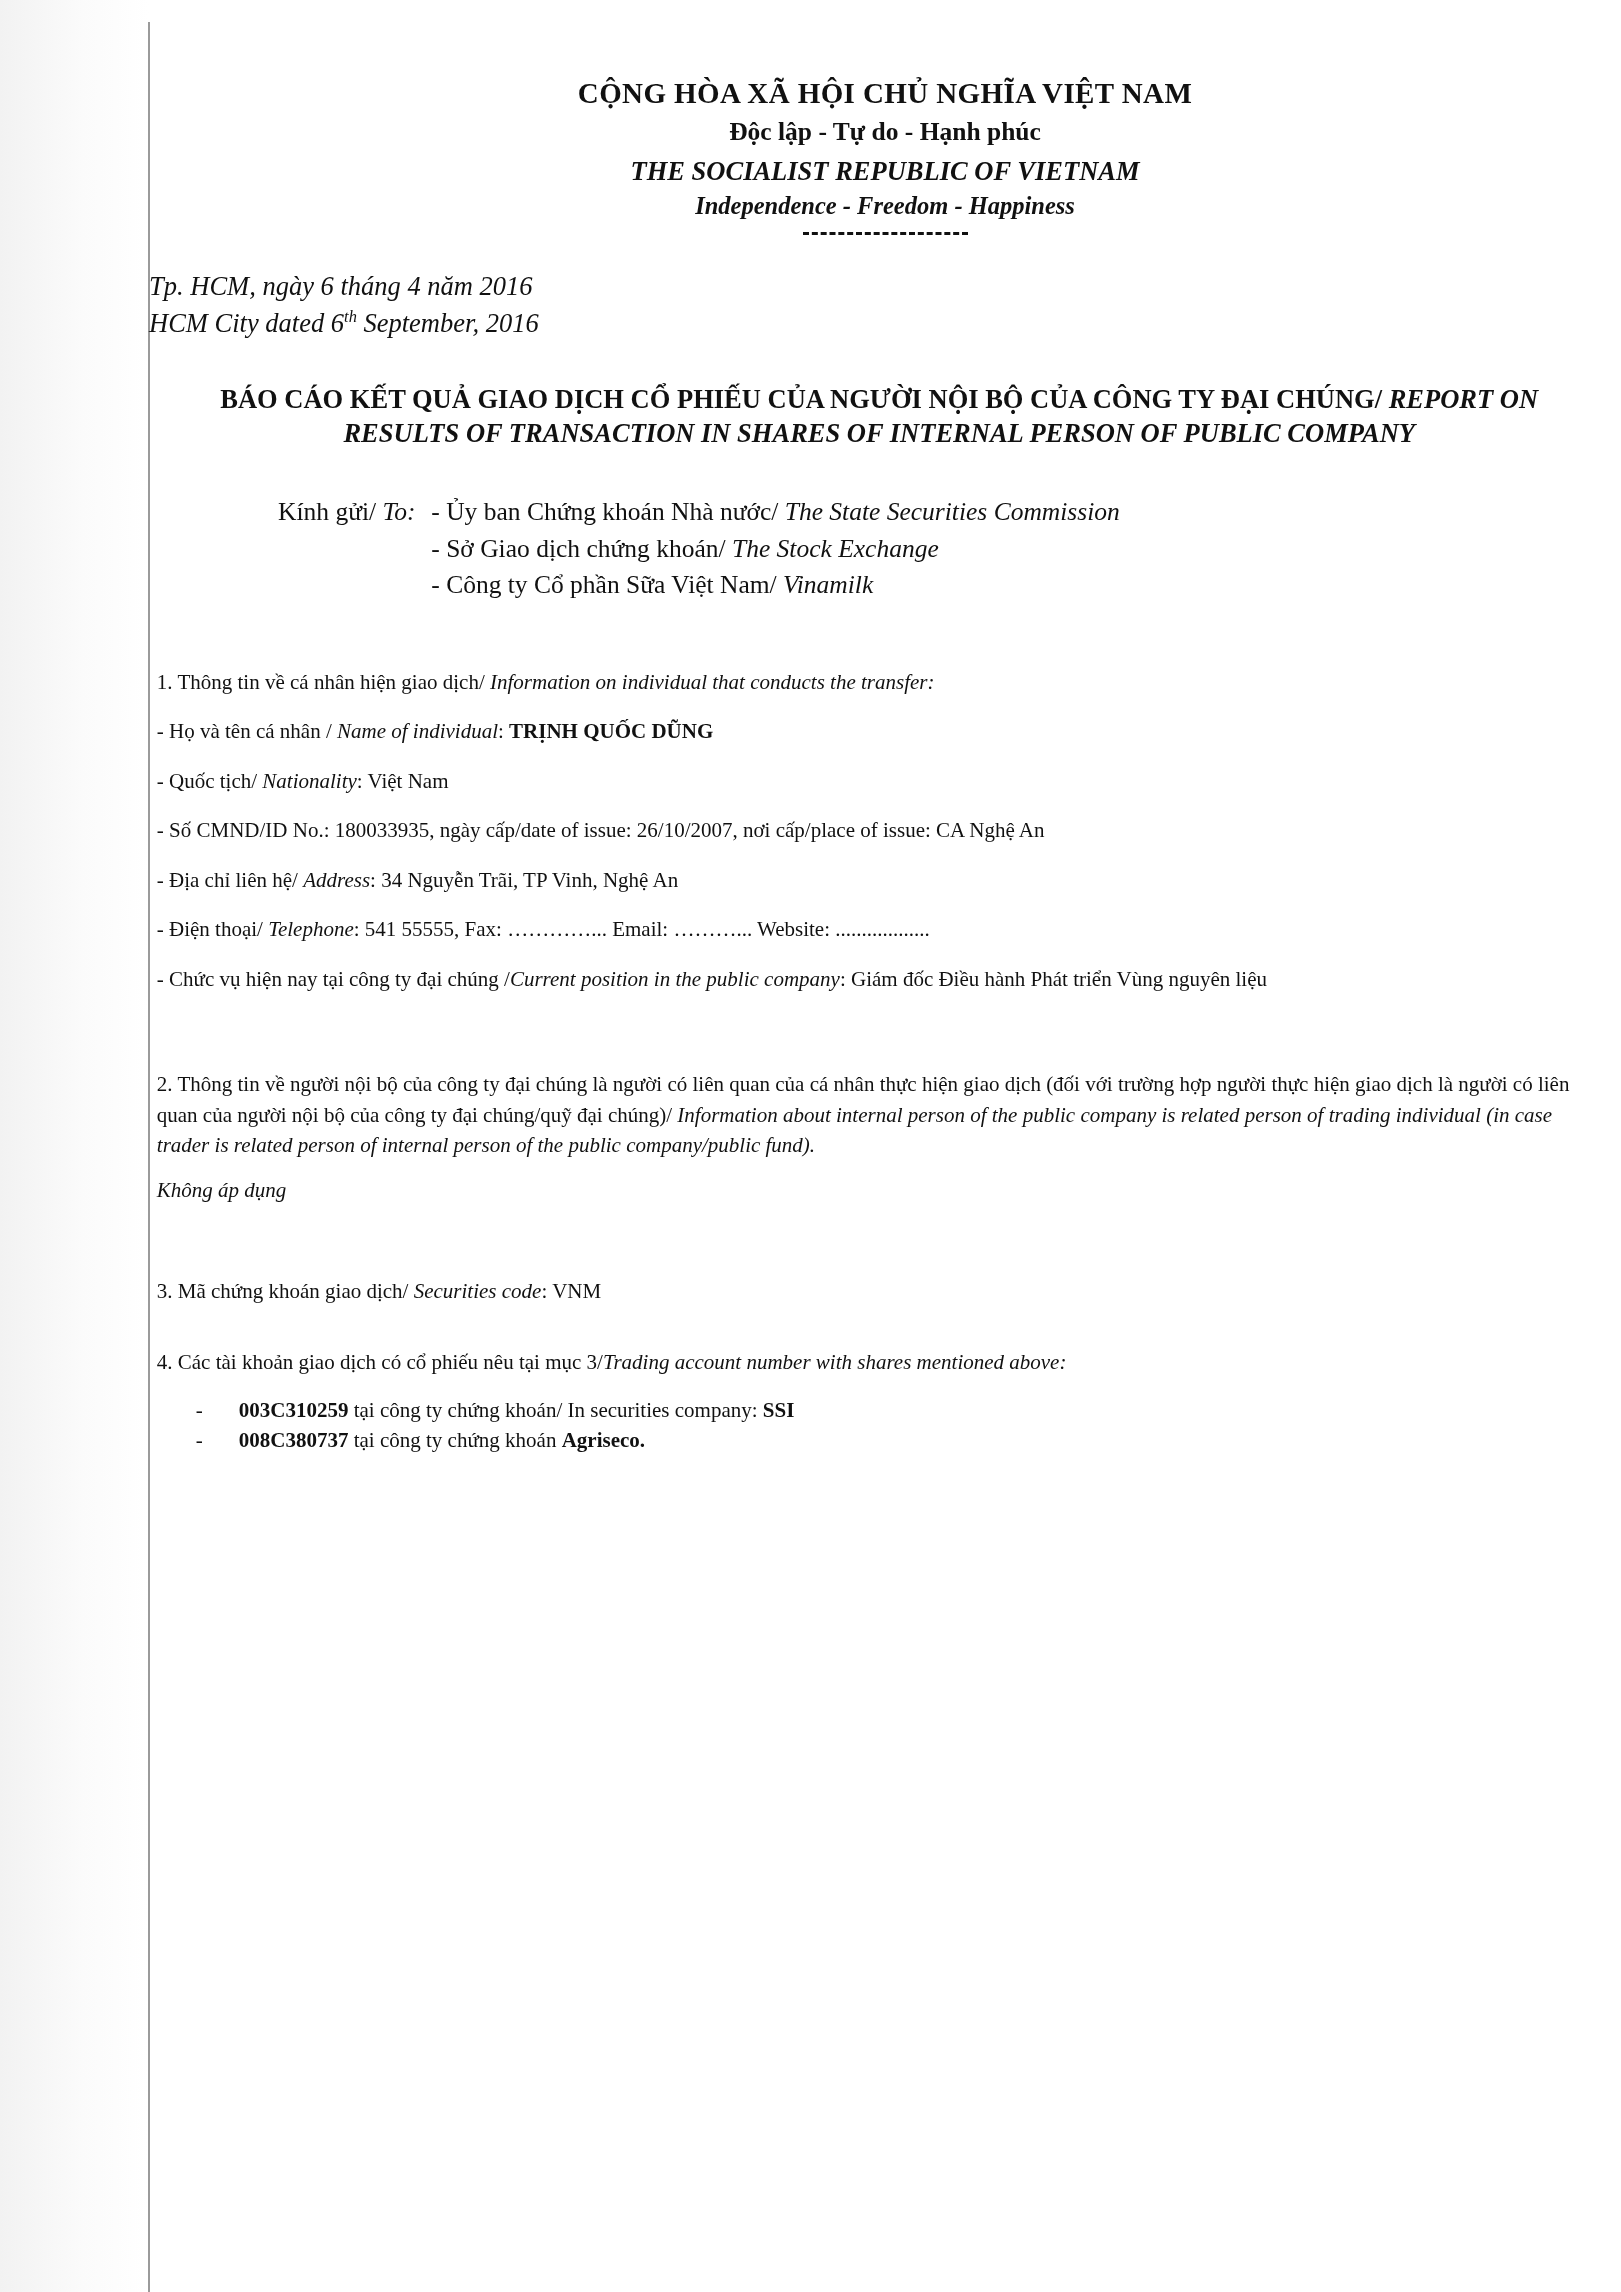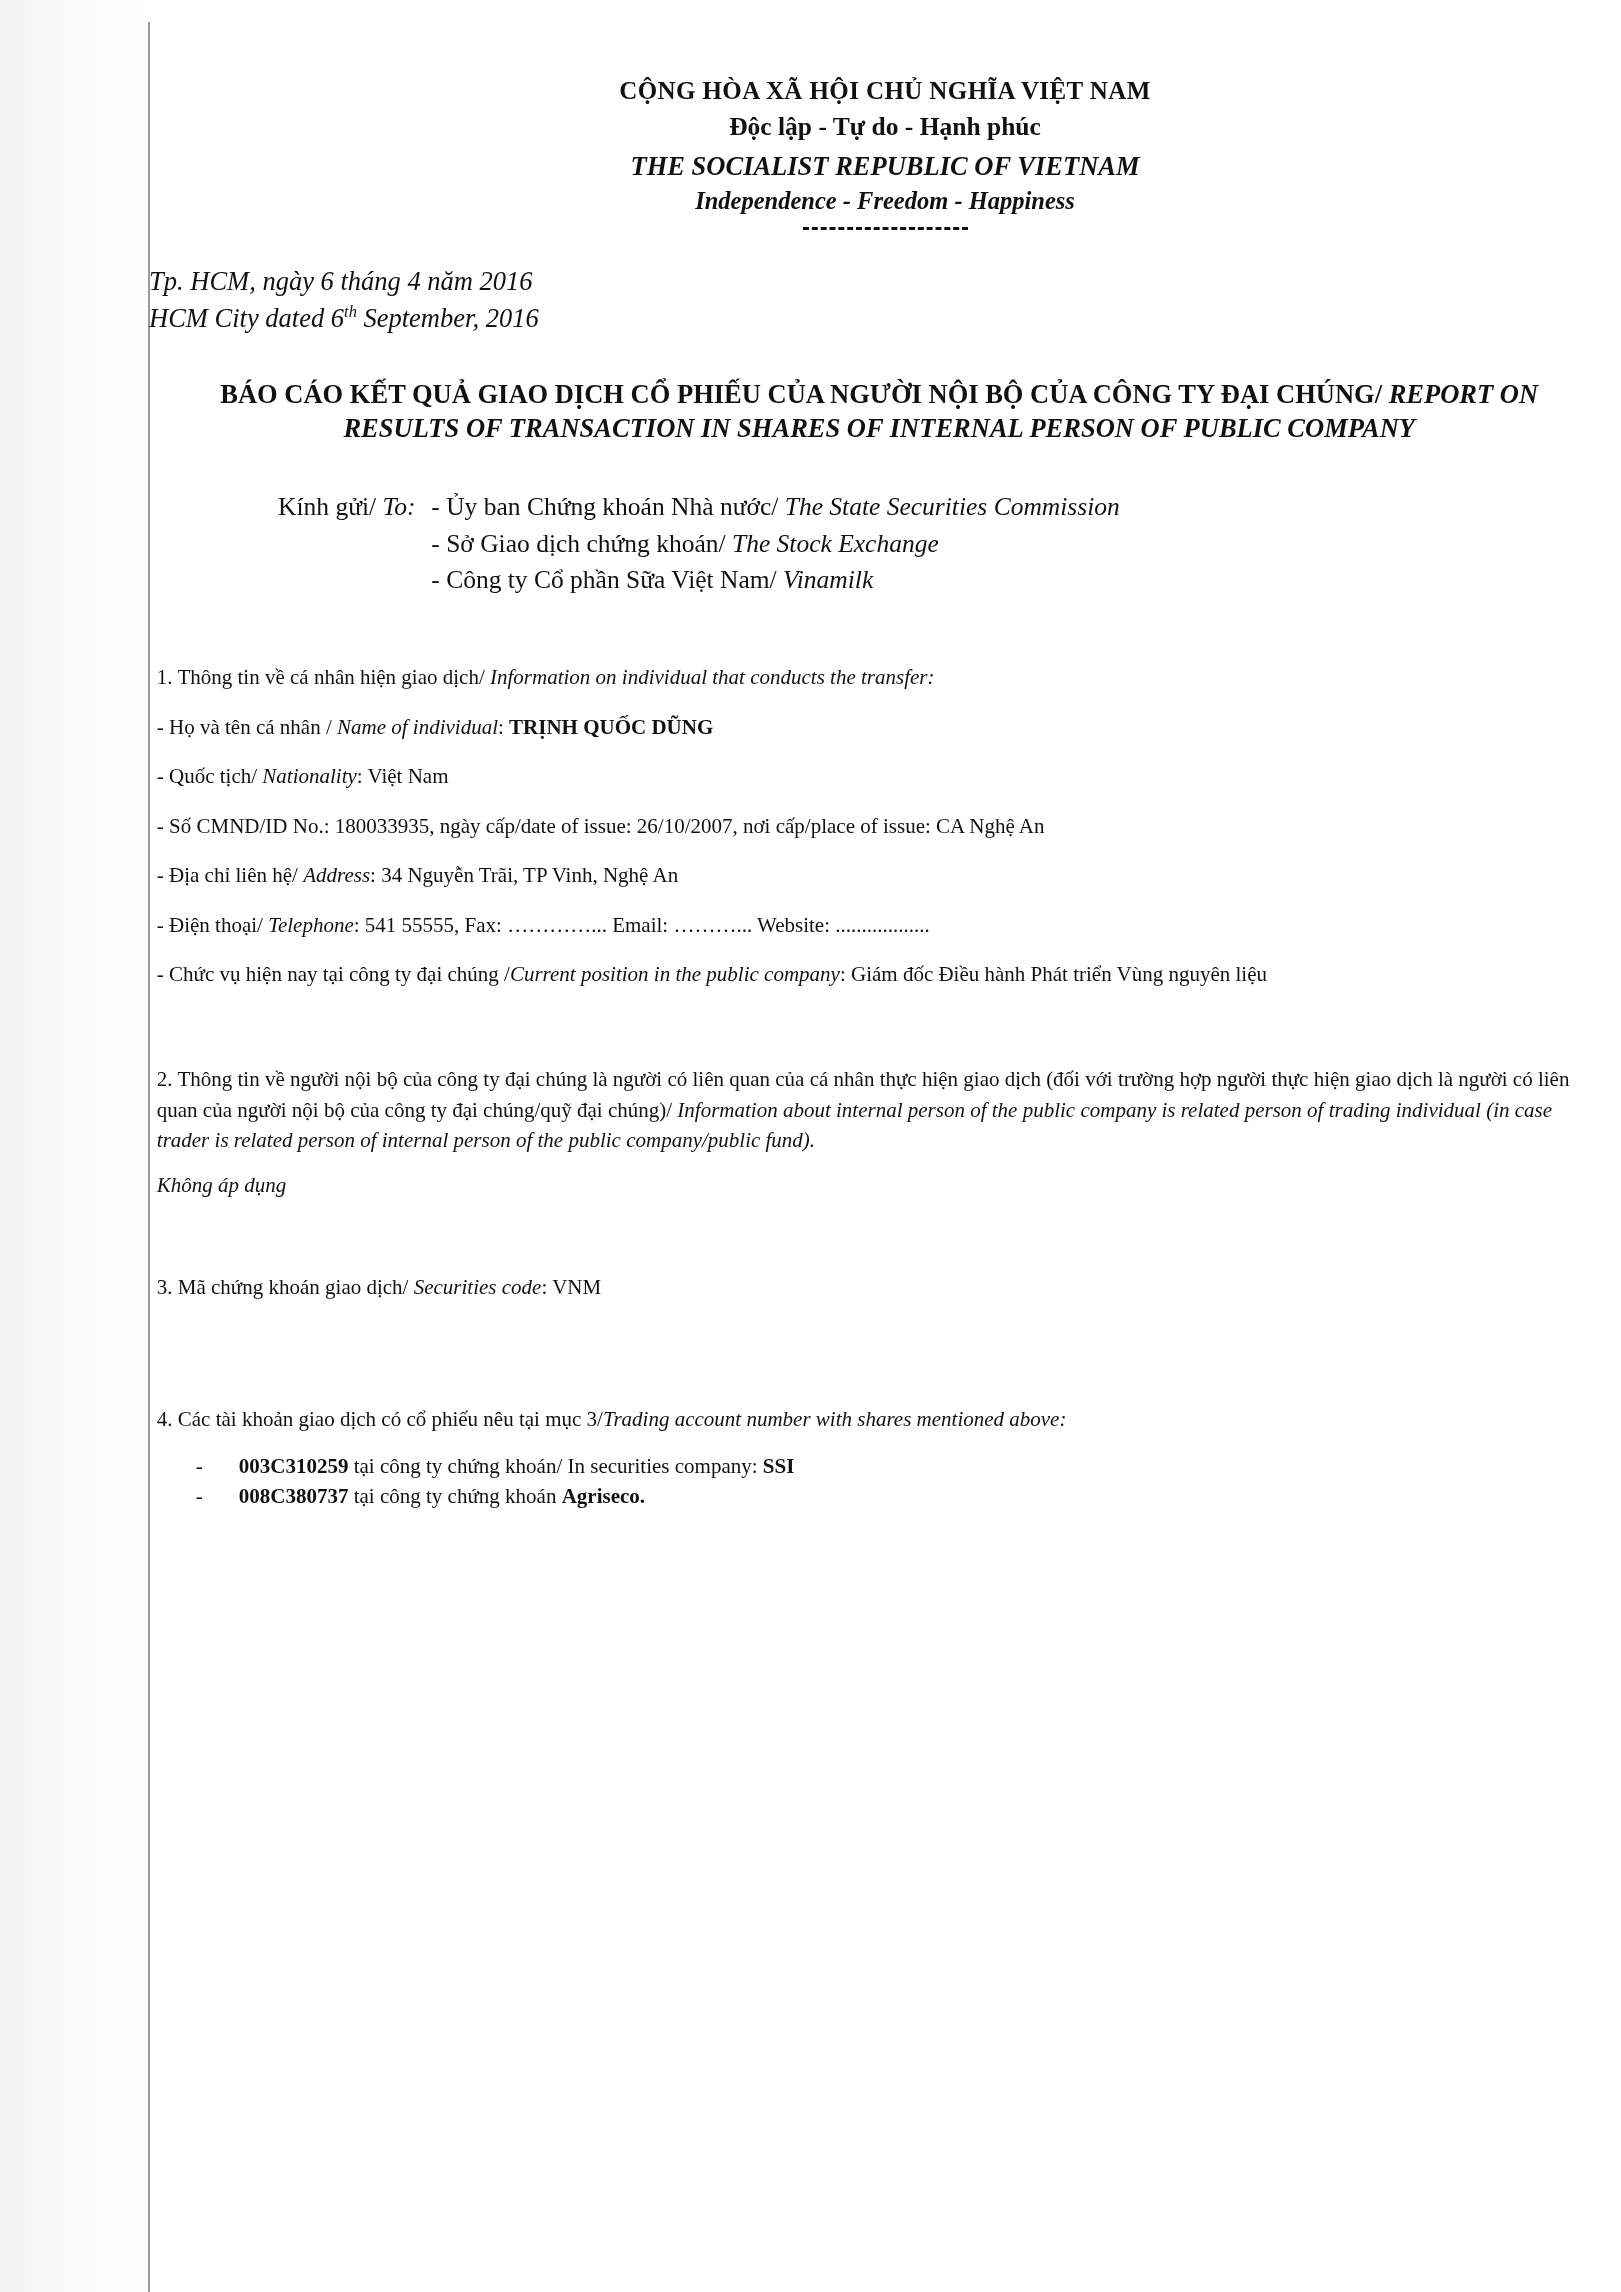--- a/index.html
+++ b/index.html
@@ -41,21 +41,21 @@
     height: 2293px;
   }
 
   
   .nat-header {
     text-align: center;
     margin-top: 76px;
   }
   .nat-line1 {
     font-weight: bold;
-    font-size: 25px;
+    font-size: 29px;
     letter-spacing: 0.4px;
     line-height: 1.22;
   }
   .nat-line2 {
     font-weight: bold;
     font-size: 25.5px;
     line-height: 1.35;
     margin-top: 3.9px;
   }
   .nat-line3 {
@@ -131,21 +131,21 @@
   
   .section { padding: 0 33px 0 7.8px; font-size: 21px; line-height: 1.52; }
   .section .en { font-style: italic; }
   .section .bold { font-weight: bold; }
   .s1-head { margin-top: 63px; }
   .line { margin-top: 17.6px; }
   .s2 { margin-top: 73px; line-height: 1.46; }
   .s2 p { margin: 0; }
   .s2 .na { margin-top: 14px; font-style: italic; }
   .s3 { margin-top: 71px; }
-  .s4 { margin-top: 100px; }
+  .s4 { margin-top: 39px; }
   .acct-list {
     list-style: none;
     margin: 15.7px 0 0 0;
     padding-left: 82px;
     line-height: 1.44;
   }
   .acct-list li {
     position: relative;
   }
   .acct-list li .dash {

